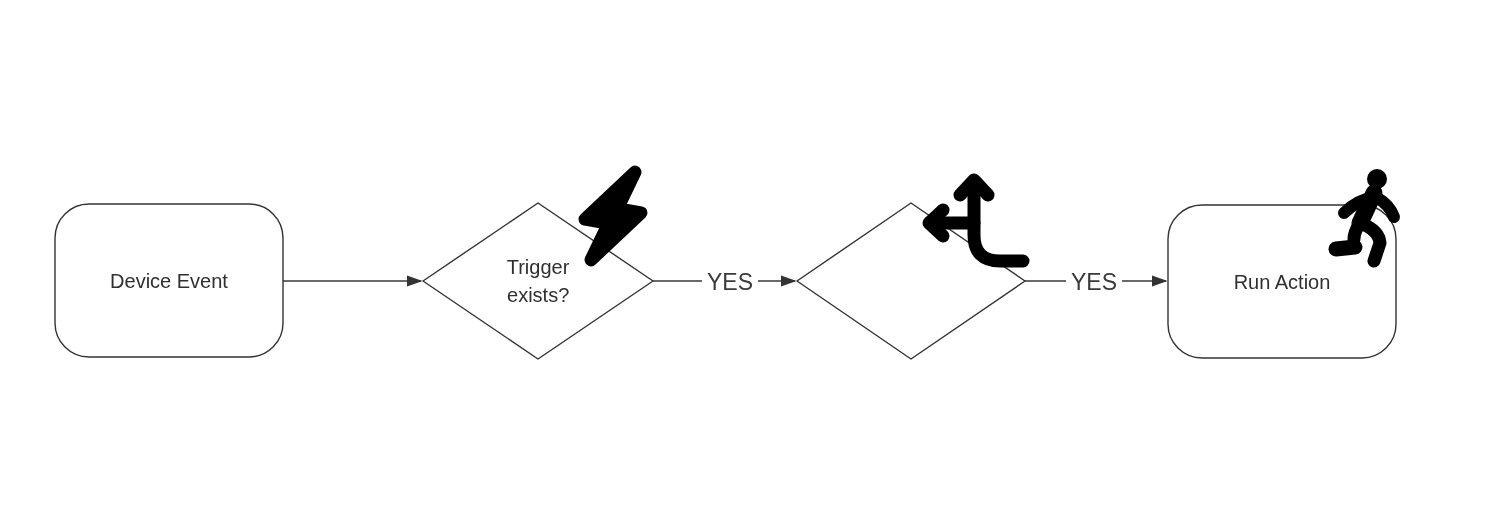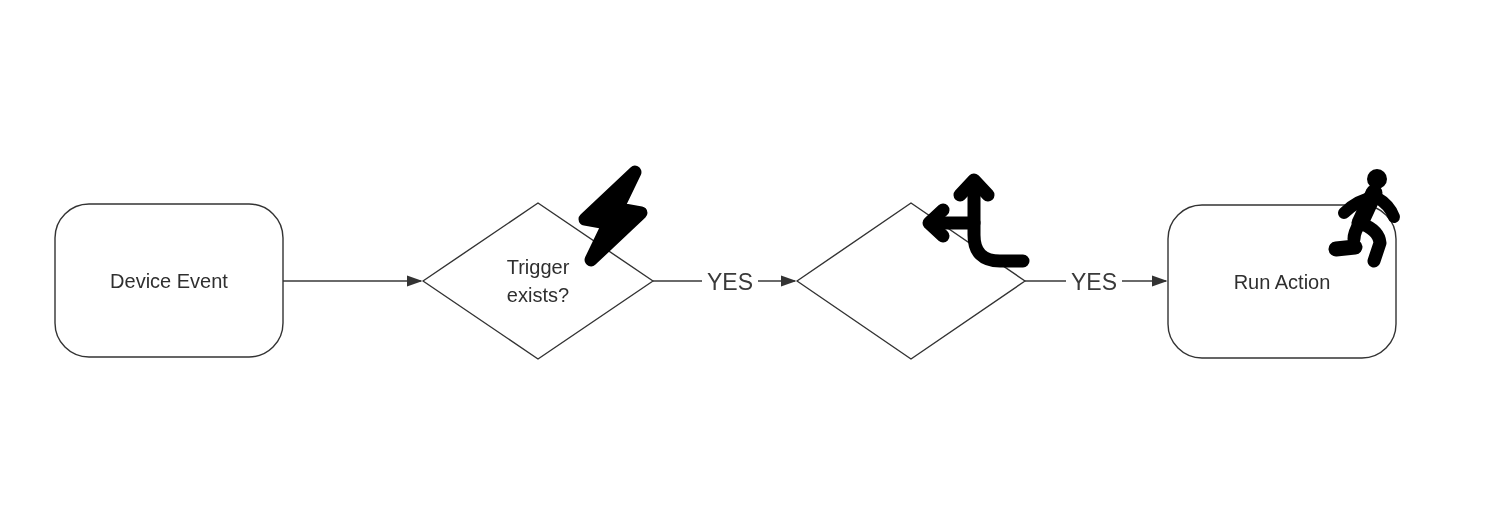--- a/index.html
+++ b/index.html
@@ -80,21 +80,21 @@
       <path d="M47,29 Q30,32 17,45" stroke-width="12"></path>
       <path d="M49,29 Q63,37 67,49" stroke-width="12"></path>
       <path d="M33,55 Q52,62 53,75 L47,93" stroke-width="13"></path>
       <path d="M33,55 Q27,64 27,71" stroke-width="13"></path>
       <path d="M28,79 L9,81" stroke-width="15"></path>
     </g>
   </svg>
 
   <div class="node-label" style="left:55px; top:204px; width:228px; height:153px;text-align:center;">Device Event</div>
 
-  <div class="node-label" style="left:423px; top:203px; width:230px; height:156px;">Trigger
+  <div class="node-label" style="left:423px; top:203px; width:230px; height:156px;text-align:right;">Trigger
 exists?</div>
 
 
   <div class="node-label" style="left:1168px; top:205px; width:228px; height:153px;">Run Action</div>
 
   <div class="edge-label" style="left:702px; top:265px; width:56px; height:34px;">YES</div>
 
   <div class="edge-label" style="left:1066px; top:265px; width:56px; height:34px;">YES</div>
 
 </div>

